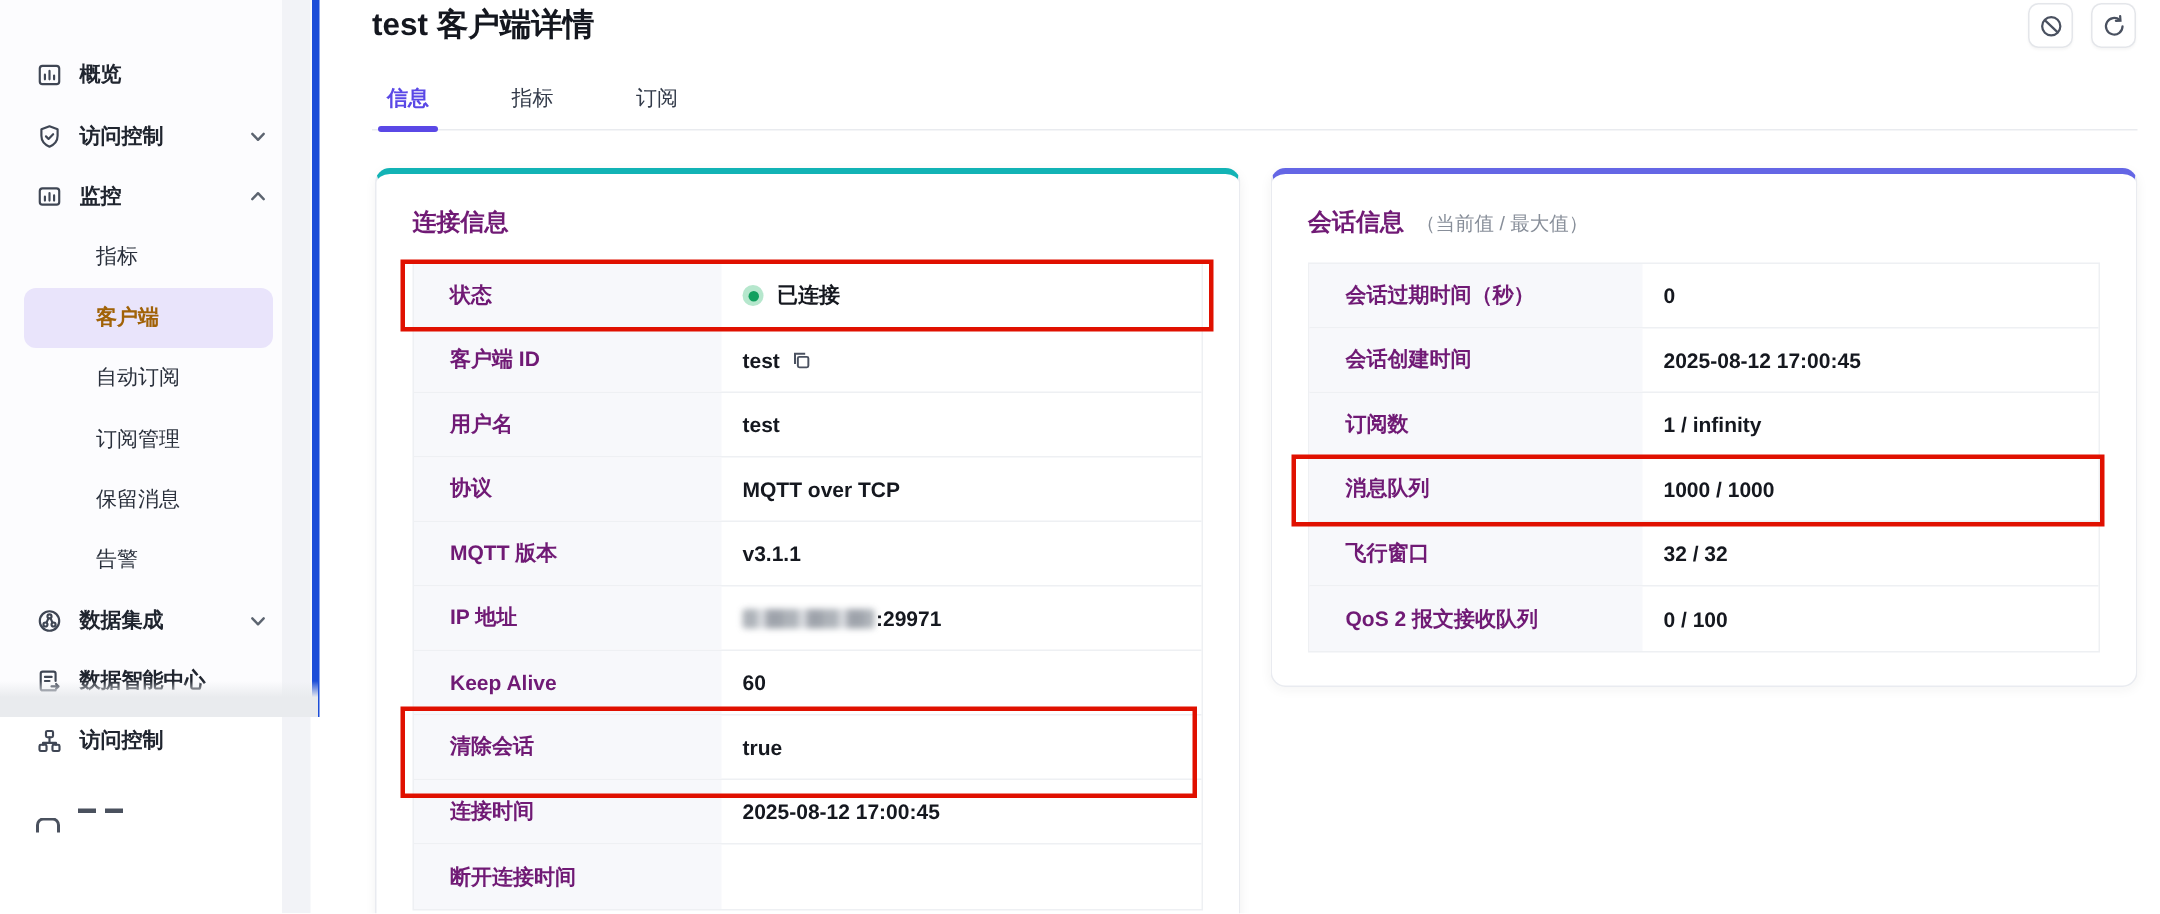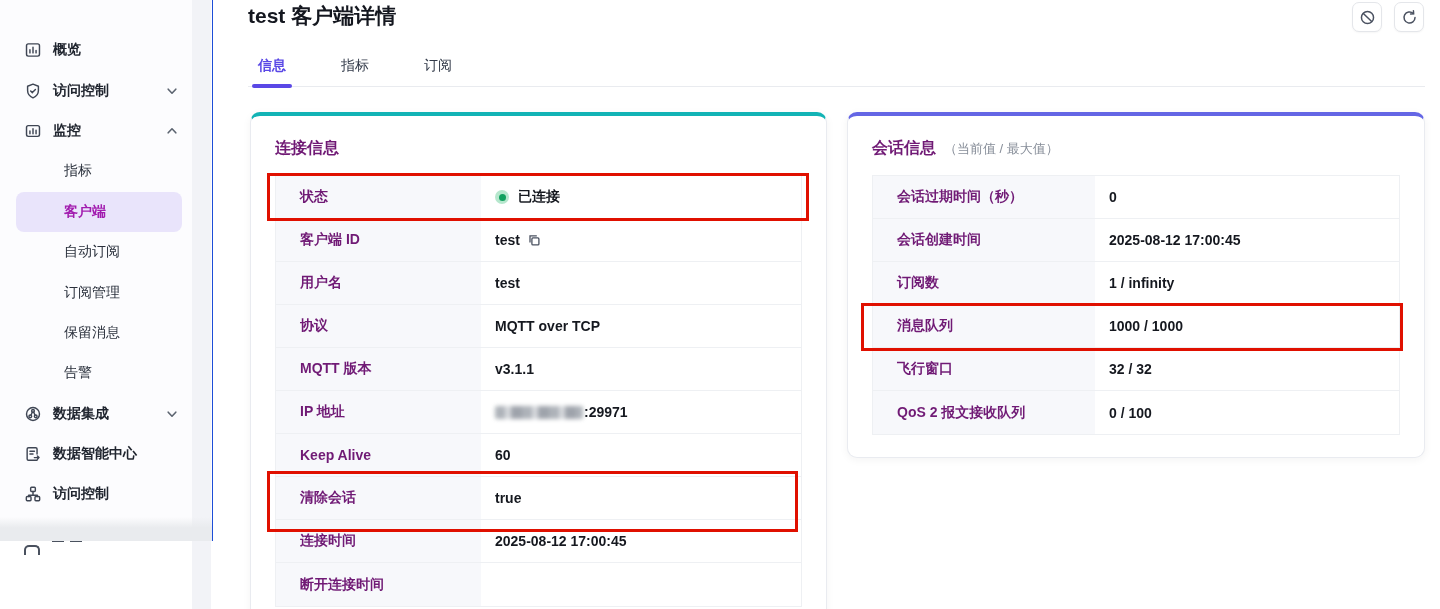--- a/index.html
+++ b/index.html
@@ -1,34 +1,34 @@
 <!DOCTYPE html>
 <html><head>
 <meta charset="utf-8">
 <style>
   * { margin:0; padding:0; box-sizing:border-box; }
   html,body { background:#ffffff; }
   body { font-family:"Liberation Sans", sans-serif; }
   #screen { position:relative; width:1440px; height:609px; background:#ffffff; overflow:hidden; }
 
   
-  .sidebar { position:absolute; left:0; top:0; width:213px; height:541px;
-             background:#fcfcfe; border-right:1px solid #1d4ed8; }
+  .sidebar { position:absolute; left:0; top:0; width:213px; height:478px;
+             background:#fcfcfe; border-right:5px solid #1d4ed8; }
   .sidebar-gutter { position:absolute; right:1px; top:0; width:19px; height:609px; background:#f2f3f7; }
   .sidebar-bottom-band { position:absolute; left:0; bottom:0; width:212px; height:24px;
              background:linear-gradient(to bottom, rgba(236,238,241,0), #e9ebee 45%); z-index:3; }
   .nav { position:absolute; left:0; top:0; width:192px; padding-top:30px; }
   .nav-item { display:flex; align-items:center; height:40.4px; padding-left:24px;
               font-size:14px; font-weight:700; color:#20252f; cursor:pointer; }
   .nav-item .nicon { width:18px; height:18px; margin-right:11px; flex:0 0 18px; display:flex; align-items:center; }
   .nav-item .chev { margin-left:auto; margin-right:14px; display:flex; }
   .nav-sub { display:flex; align-items:center; height:40.4px; padding-left:64px;
              font-size:14px; font-weight:400; color:#2a303c; cursor:pointer; }
   .nav-sub.active { background:#e9e4fb; border-radius:8px; margin:0 10px 0 16px;
-                    padding-left:48px; color:#a21caf; font-weight:700; }
+                    padding-left:48px; color:#a16207; font-weight:700; }
   svg.ic { stroke:#3f4654; fill:none; stroke-width:1.6; stroke-linecap:round; stroke-linejoin:round; }
   svg.chv { stroke:#5c6470; fill:none; stroke-width:1.6; stroke-linecap:round; stroke-linejoin:round; }
   .partial-item { display:flex; align-items:flex-end; height:40.4px; padding-left:24px; overflow:hidden; }
   .partial-icon { width:16px; height:17px; border:2px solid #4a515e; border-bottom:none;
                   border-radius:5px 5px 0 0; margin-bottom:-7px; }
   .partial-text { display:flex; gap:6px; margin-left:12px; margin-bottom:13px; }
   .partial-text i { display:block; width:12px; height:3px; background:#4a515e; }
 
   
   .page-title { position:absolute; left:248px; top:2px; font-size:21px; font-weight:700; color:#14171f; }

